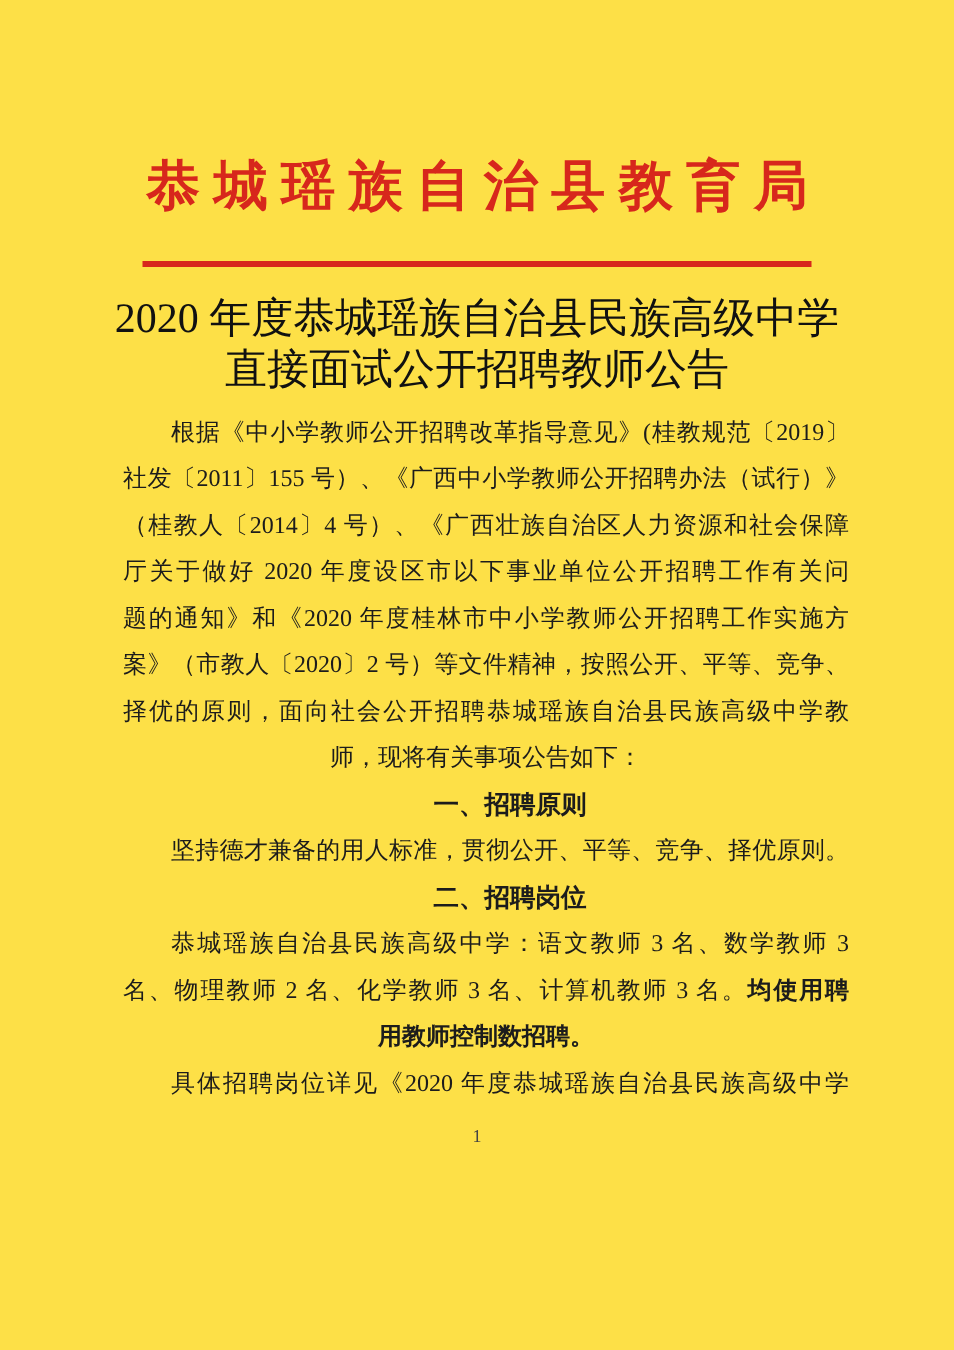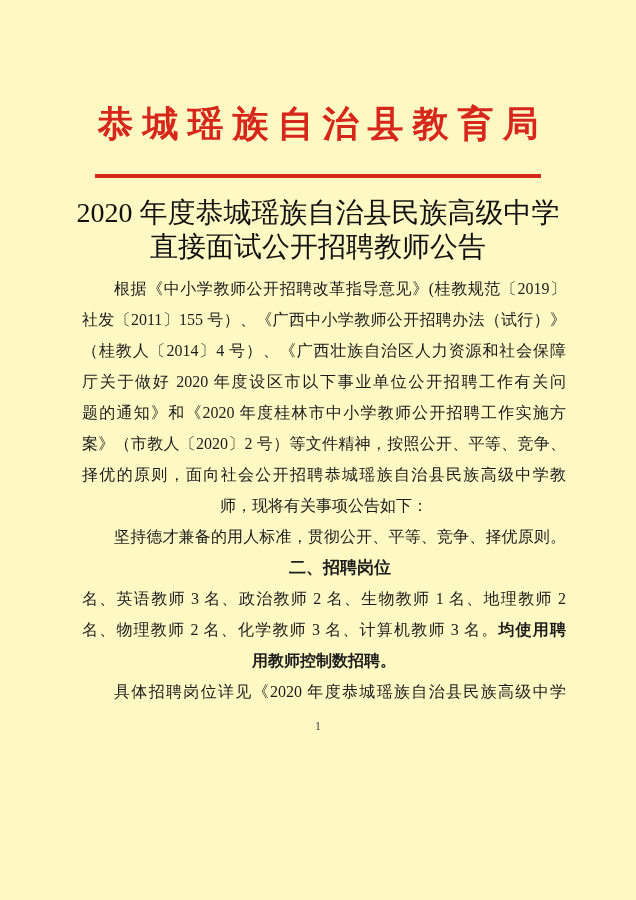--- a/index.html
+++ b/index.html
@@ -4,21 +4,21 @@
 <style>
   html, body {
     margin: 0;
     padding: 0;
     background: #ffffff;
   }
   .page {
     position: relative;
     width: 636px;
     height: 900px;
-    background: #fef9c3;
+    background: #fde047;
     overflow: hidden;
     font-family: "Liberation Serif", "DejaVu Serif", serif;
     color: #1c1c1c;
   }
   .agency-header {
     margin-top: 102px;
     text-align: center;
     font-size: 36px;
     line-height: 44px;
     font-weight: bold;
@@ -92,23 +92,24 @@
 
   <div class="doc-body" id="body-container">
       <div class="line indent stretch"><span class="seg-normal">根据《中小学教师公开招聘改革指导意见》(桂教规范〔2019〕</span></div>
       <div class="line stretch"><span class="seg-normal">社发〔2011〕155 号）、《广西中小学教师公开招聘办法（试行）》</span></div>
       <div class="line stretch"><span class="seg-normal">（桂教人〔2014〕4 号）、《广西壮族自治区人力资源和社会保障</span></div>
       <div class="line stretch"><span class="seg-normal">厅关于做好 2020 年度设区市以下事业单位公开招聘工作有关问</span></div>
       <div class="line stretch"><span class="seg-normal">题的通知》和《2020 年度桂林市中小学教师公开招聘工作实施方</span></div>
       <div class="line stretch"><span class="seg-normal">案》（市教人〔2020〕2 号）等文件精神，按照公开、平等、竞争、</span></div>
       <div class="line stretch"><span class="seg-normal">择优的原则，面向社会公开招聘恭城瑶族自治县民族高级中学教</span></div>
       <div class="line"><span class="seg-normal">师，现将有关事项公告如下：</span></div>
+      <div class="line indent"><span class="seg-heading">一、招聘原则</span></div>
       <div class="line indent stretch"><span class="seg-normal">坚持德才兼备的用人标准，贯彻公开、平等、竞争、择优原则。</span></div>
       <div class="line indent"><span class="seg-heading">二、招聘岗位</span></div>
-      <div class="line stretch"><span class="seg-normal">名、英语教师 3 名、政治教师 2 名、生物教师 1 名、地理教师 2</span></div>
+      <div class="line indent stretch"><span class="seg-normal">恭城瑶族自治县民族高级中学：语文教师 3 名、数学教师 3</span></div>
       <div class="line stretch"><span class="seg-normal">名、物理教师 2 名、化学教师 3 名、计算机教师 3 名。</span><span class="seg-bold">均使用聘</span></div>
       <div class="line"><span class="seg-bold">用教师控制数招聘。</span></div>
       <div class="line indent stretch"><span class="seg-normal">具体招聘岗位详见《2020 年度恭城瑶族自治县民族高级中学</span></div>
     </div>
 
   <div class="page-number">1</div>
 
 </div>
 
 </body></html>

